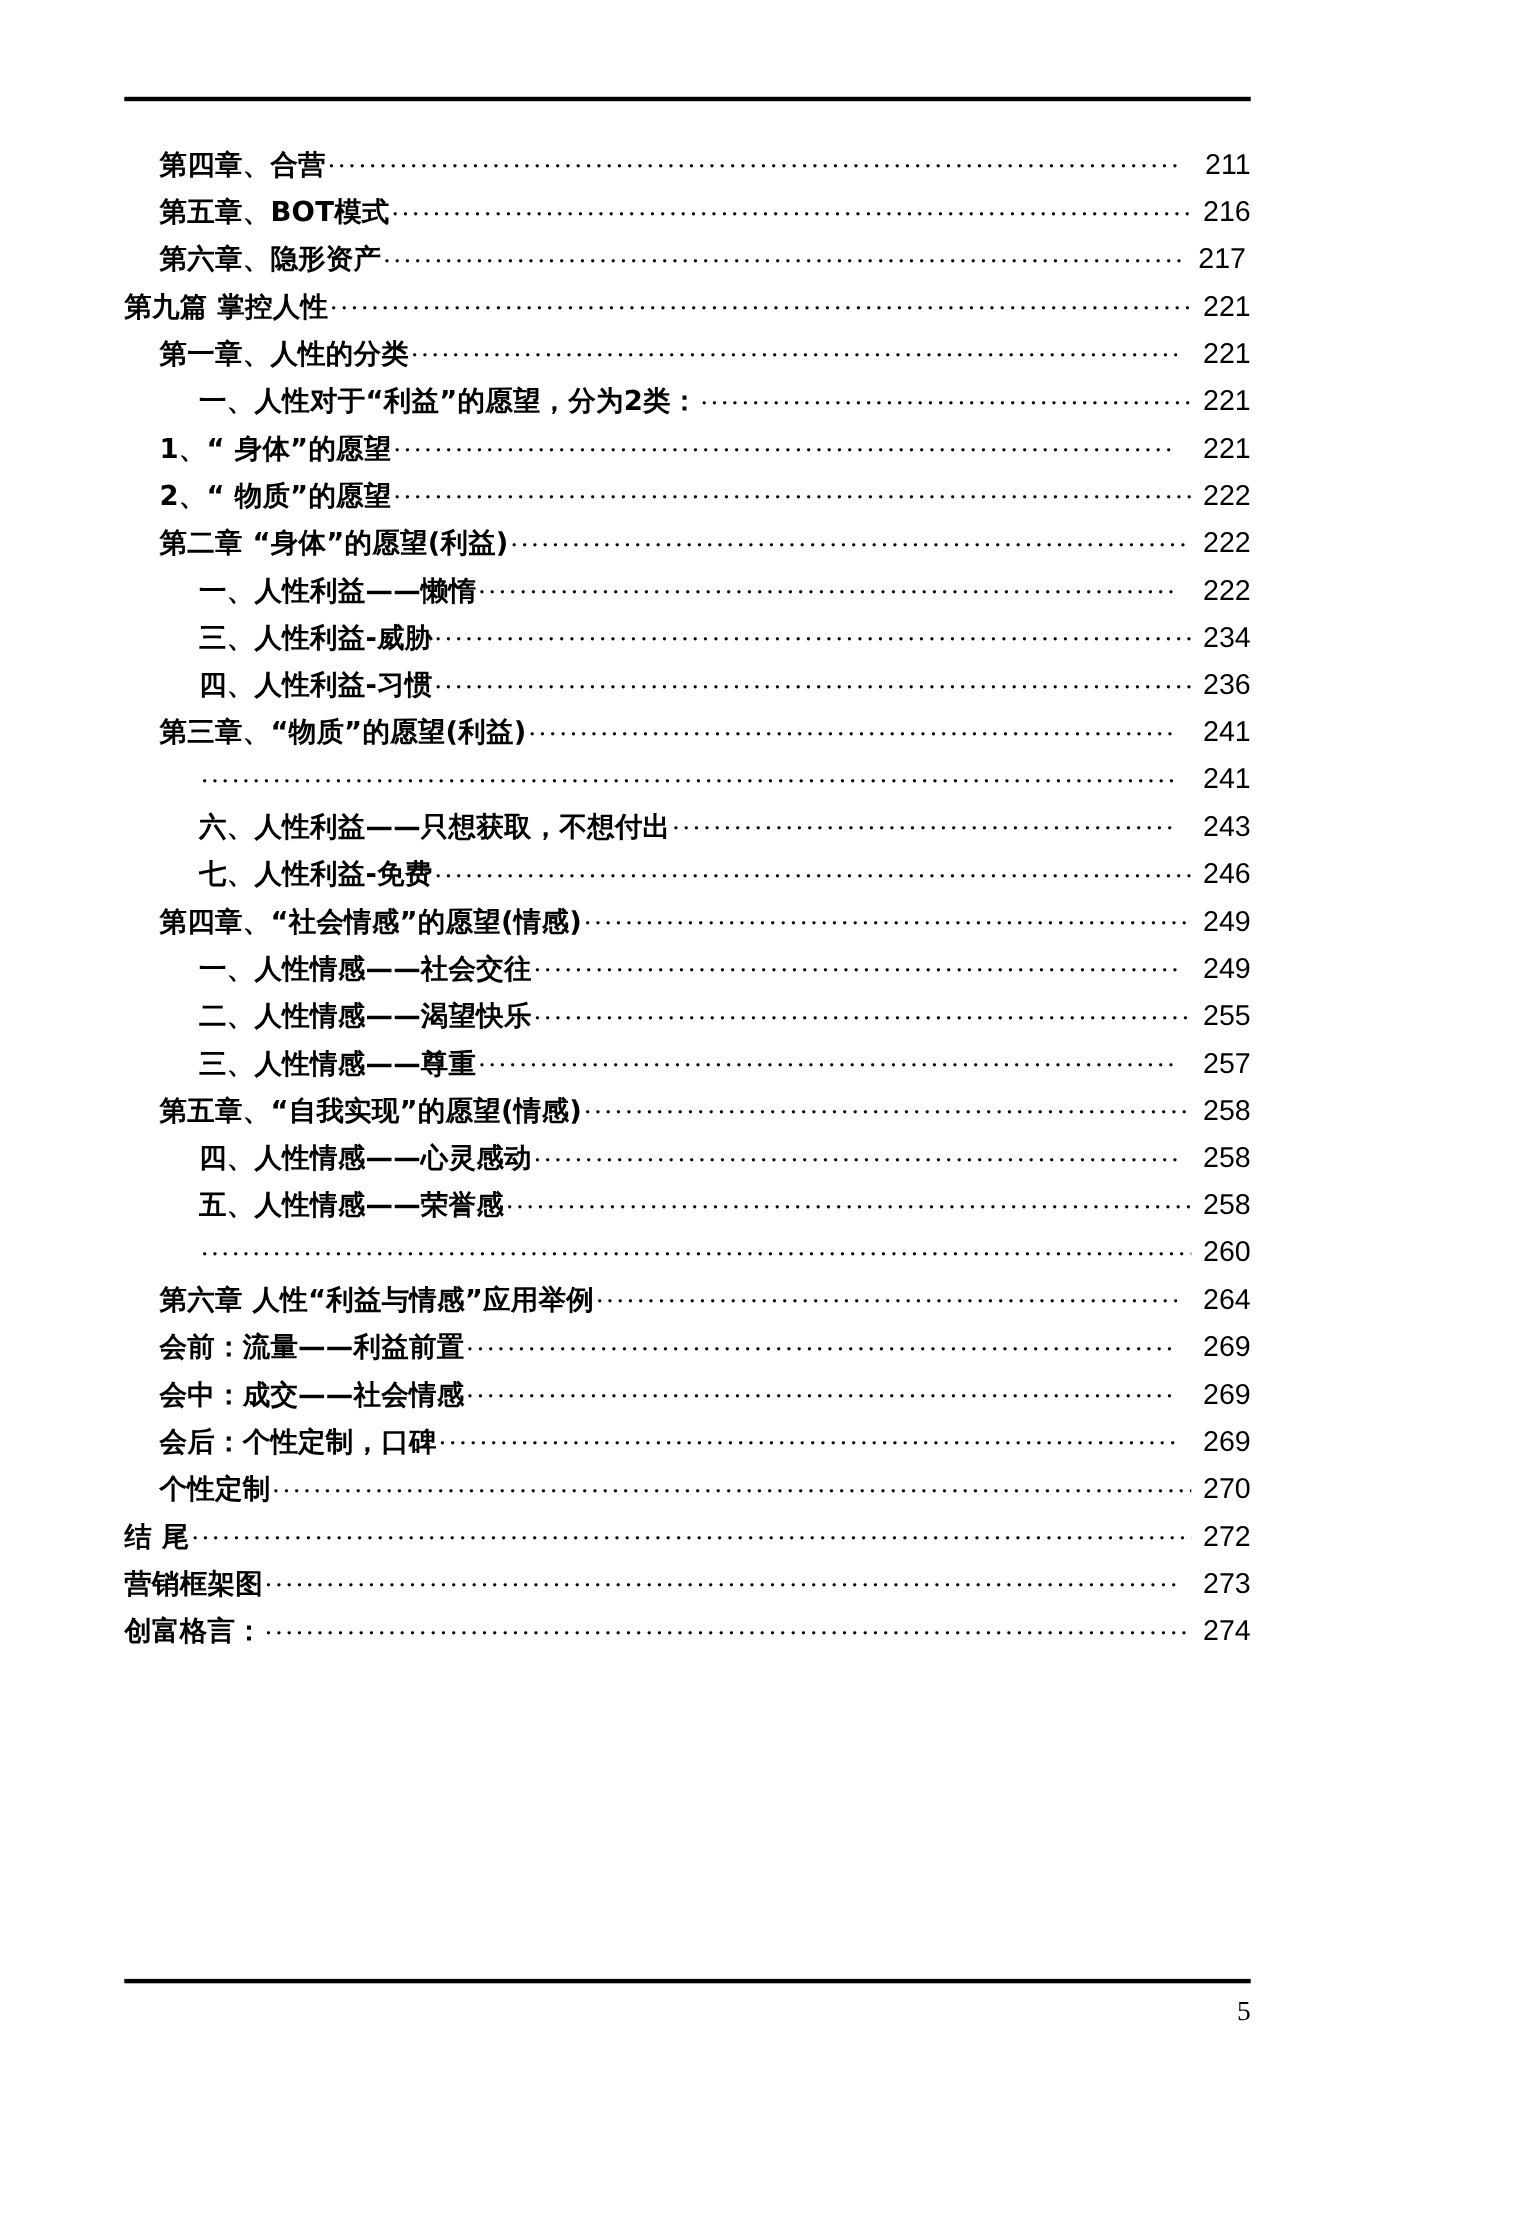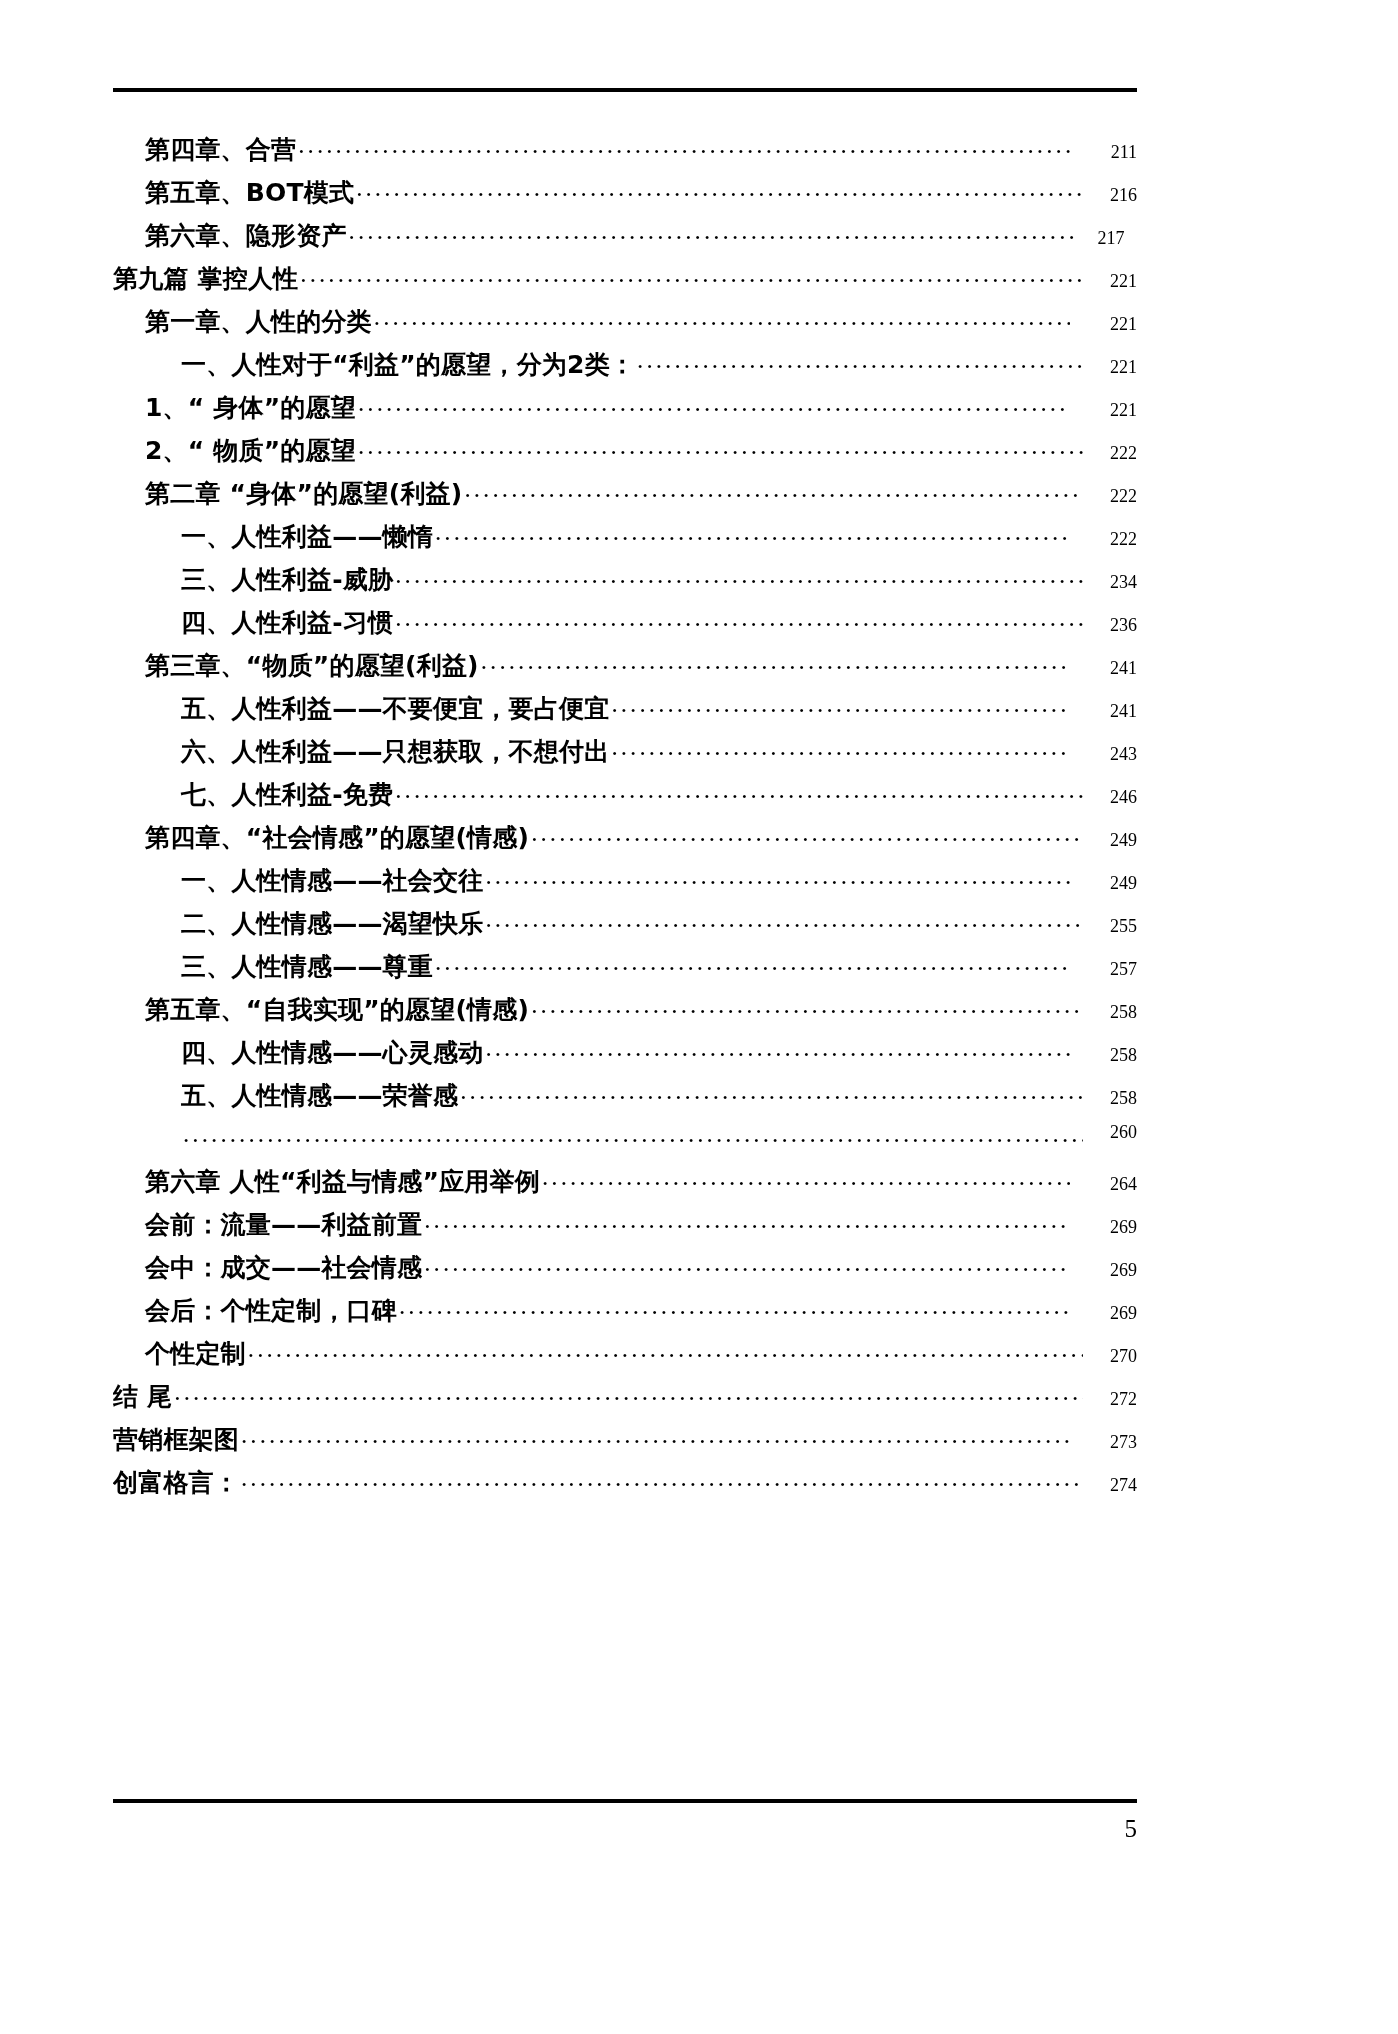--- a/index.html
+++ b/index.html
@@ -91,22 +91,22 @@
     top: -11px;
     font-family: "Liberation Serif", serif;
     font-size: 25px;
     letter-spacing: 3.1px;
     color: #000000;
     white-space: nowrap;
   }
 
   .toc-page {
     flex: 0 0 auto;
-    font-family: Liberation Serif, serif;
-    font-size: 18px;
+    font-family: Liberation Sans, sans-serif;
+    font-size: 26px;
     color: #000000;
     text-align: right;
     min-width: 52px;
   }
 
   
   .lvl0 { padding-left: 0px; }
   .lvl1 { padding-left: 32px; }
   .lvl2 { padding-left: 68px; }
 
@@ -184,21 +184,20 @@
         <span class="toc-label">四、人性利益-习惯</span>
         <span class="toc-dots"></span>
         <span class="toc-page">236</span>
       </div>
       <div class="toc-row lvl1 gap-md">
         <span class="toc-label">第三章、“物质”的愿望(利益)</span>
         <span class="toc-dots"></span>
         <span class="toc-page">241</span>
       </div>
       <div class="toc-row lvl2 gap-md">
-        <span class="toc-label">五、人性利益——不要便宜，要占便宜</span>
         <span class="toc-dots"></span>
         <span class="toc-page">241</span>
       </div>
       <div class="toc-row lvl2 gap-md">
         <span class="toc-label">六、人性利益——只想获取，不想付出</span>
         <span class="toc-dots"></span>
         <span class="toc-page">243</span>
       </div>
       <div class="toc-row lvl2">
         <span class="toc-label">七、人性利益-免费</span>

